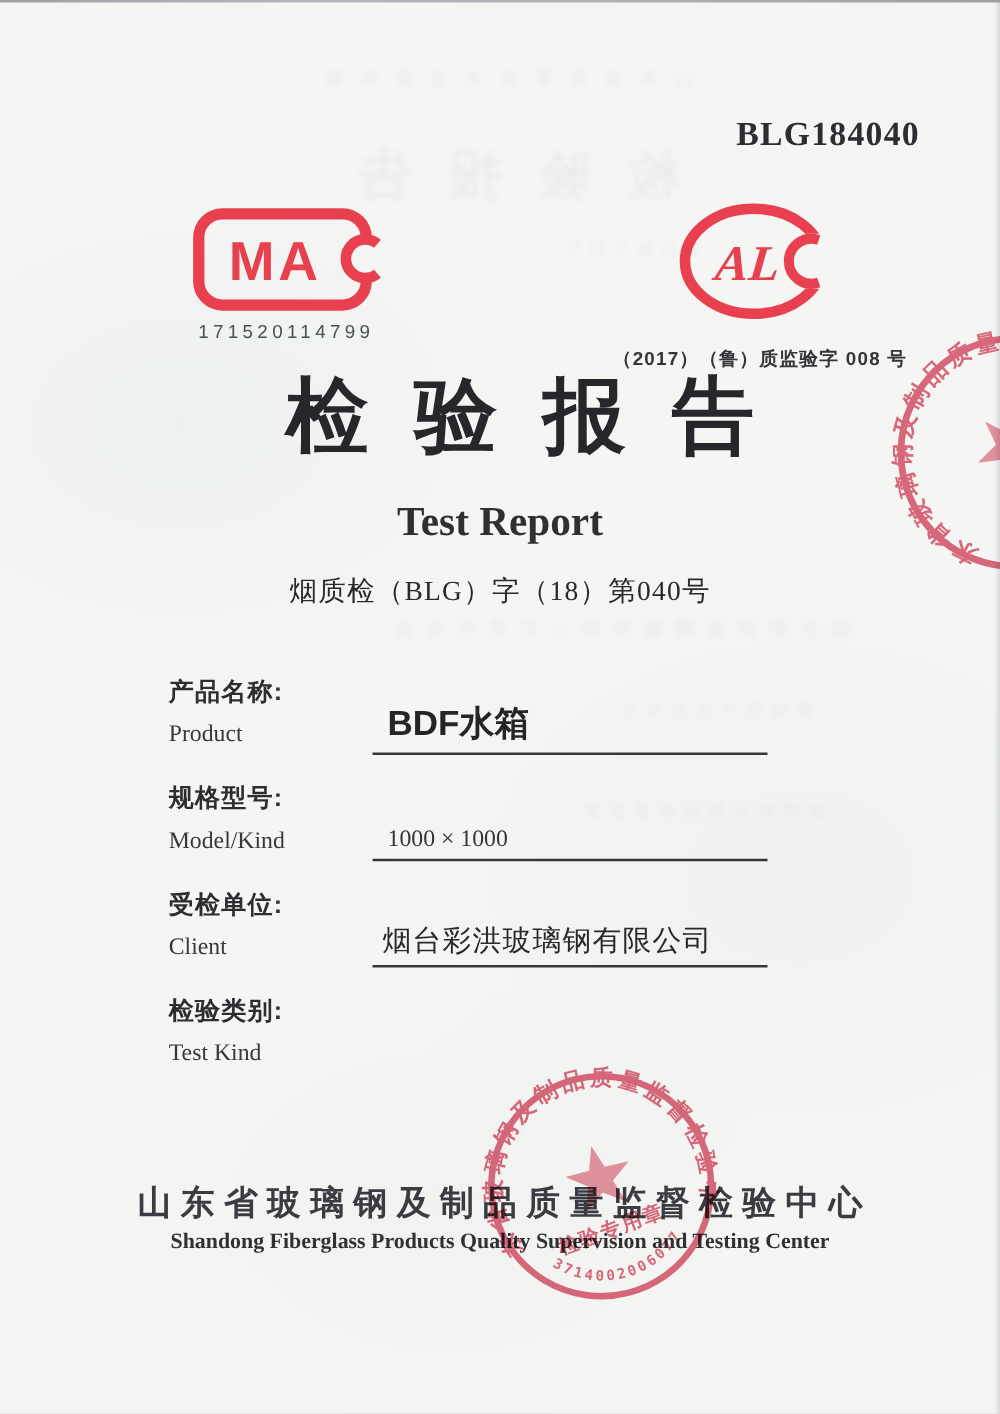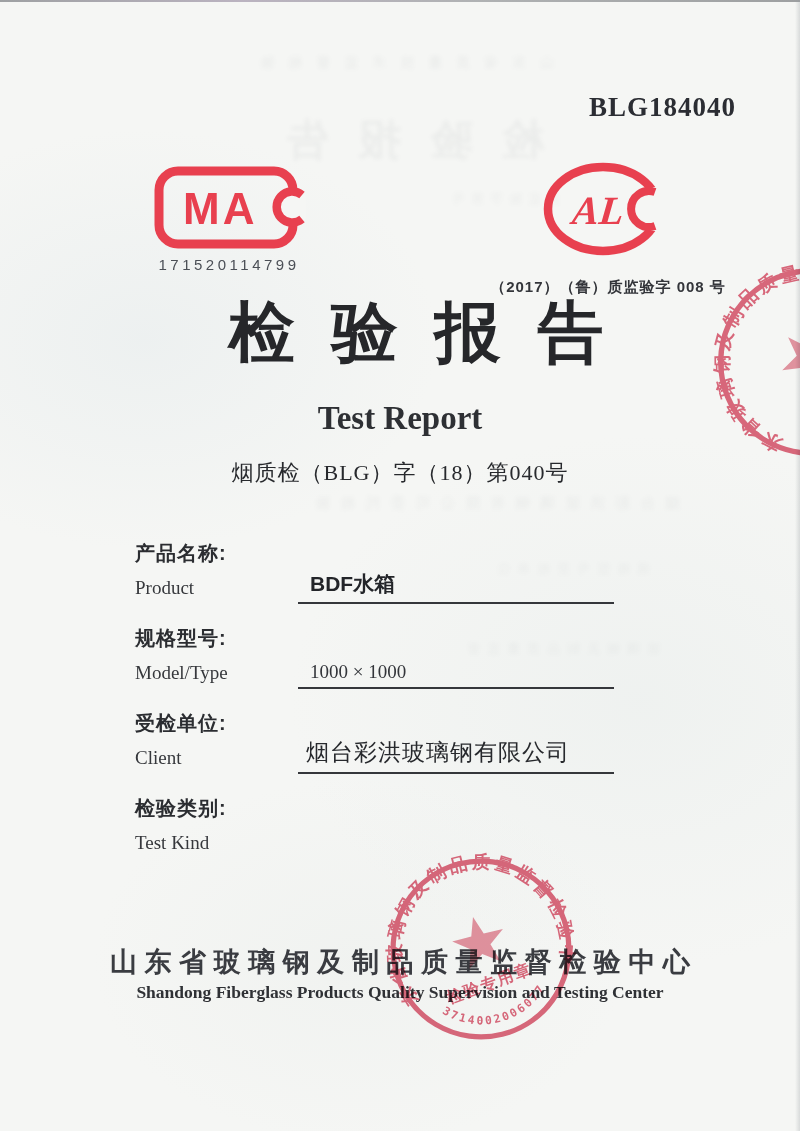--- a/index.html
+++ b/index.html
@@ -53,21 +53,21 @@
 
   
   .row{position:absolute;left:135px;width:480px;height:70px;}
   .r0{top:540px;} .r1{top:625px;} .r2{top:710px;} .r3{top:795px;text-align:center;}
   .lab-zh{position:absolute;left:0;top:0;font-size:20px;font-weight:600;color:#2b2d31;letter-spacing:1px;}
   .lab-en{position:absolute;left:0;top:37px;font-size:19px;color:#36383c;
     font-family:"Liberation Serif","DejaVu Serif",serif;}
   .field{position:absolute;left:163px;top:20px;width:316px;height:42px;
     border-bottom:2px solid #35373b;}
   .field .val{position:absolute;left:12px;bottom:4px;white-space:nowrap;}
-  .r0 .val{font-size:21px;font-weight:bold;color:#232529;text-align:center;}
+  .r0 .val{font-size:28px;font-weight:bold;color:#232529;text-align:center;}
   .r1 .val{font-size:19px;color:#33353a;font-family:"Liberation Serif","DejaVu Serif",serif;}
   .r2 .val{font-size:23px;color:#27292d;letter-spacing:1px;left:8px;}
   .r3 .val{font-size:21px;color:#27292d;letter-spacing:2px;}
 
   
   .org-zh{position:absolute;top:944px;left:0;width:100%;text-align:center;
     font-size:27px;font-weight:600;color:#3a3c41;
     letter-spacing:.28em;text-indent:.28em;}
   .org-en{position:absolute;top:982px;left:0;width:100%;text-align:center;
     font-family:"Liberation Serif","DejaVu Serif",serif;
@@ -121,21 +121,21 @@
 
   <div class="row r0">
     <div class="lab-zh">产品名称:</div>
     <div class="lab-en">Product</div>
     <div class="field">
       <div class="val">BDF水箱</div>
     </div>
   </div>
   <div class="row r1">
     <div class="lab-zh">规格型号:</div>
-    <div class="lab-en">Model/Type</div>
+    <div class="lab-en">Model/Kind</div>
     <div class="field">
       <div class="val">1000 × 1000</div>
     </div>
   </div>
   <div class="row r2">
     <div class="lab-zh">受检单位:</div>
     <div class="lab-en">Client</div>
     <div class="field">
       <div class="val">烟台彩洪玻璃钢有限公司</div>
     </div>

